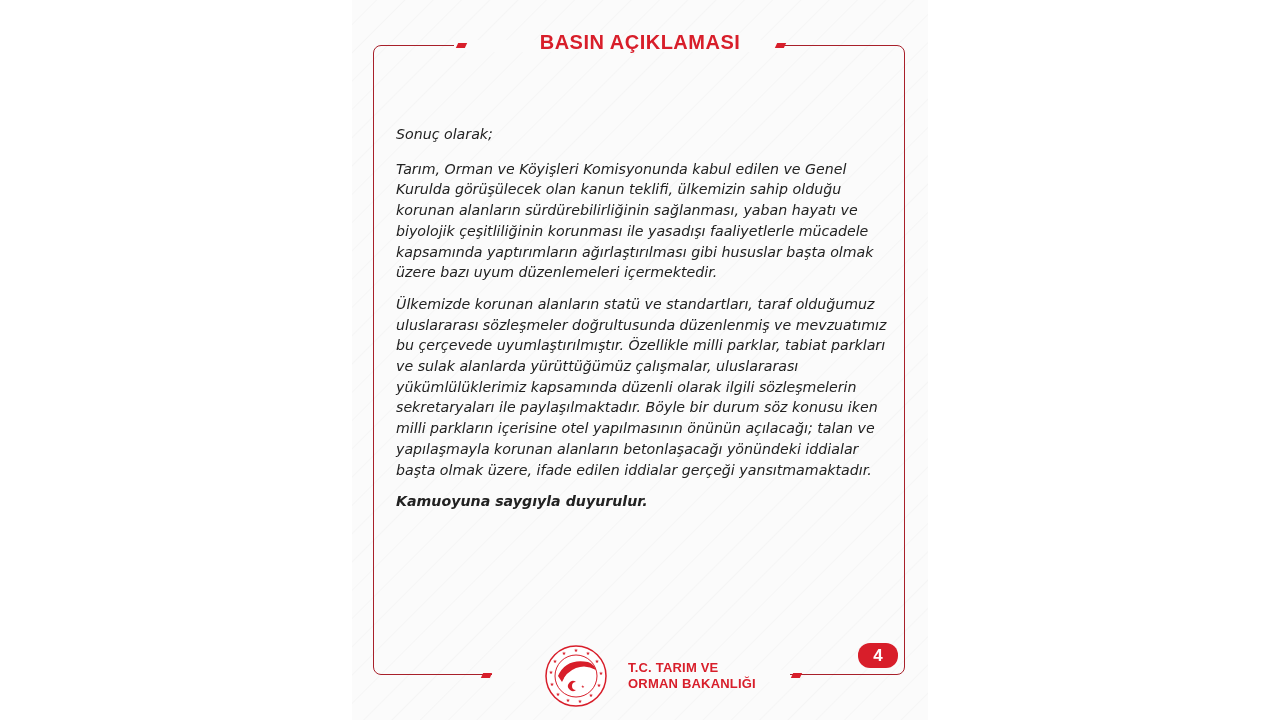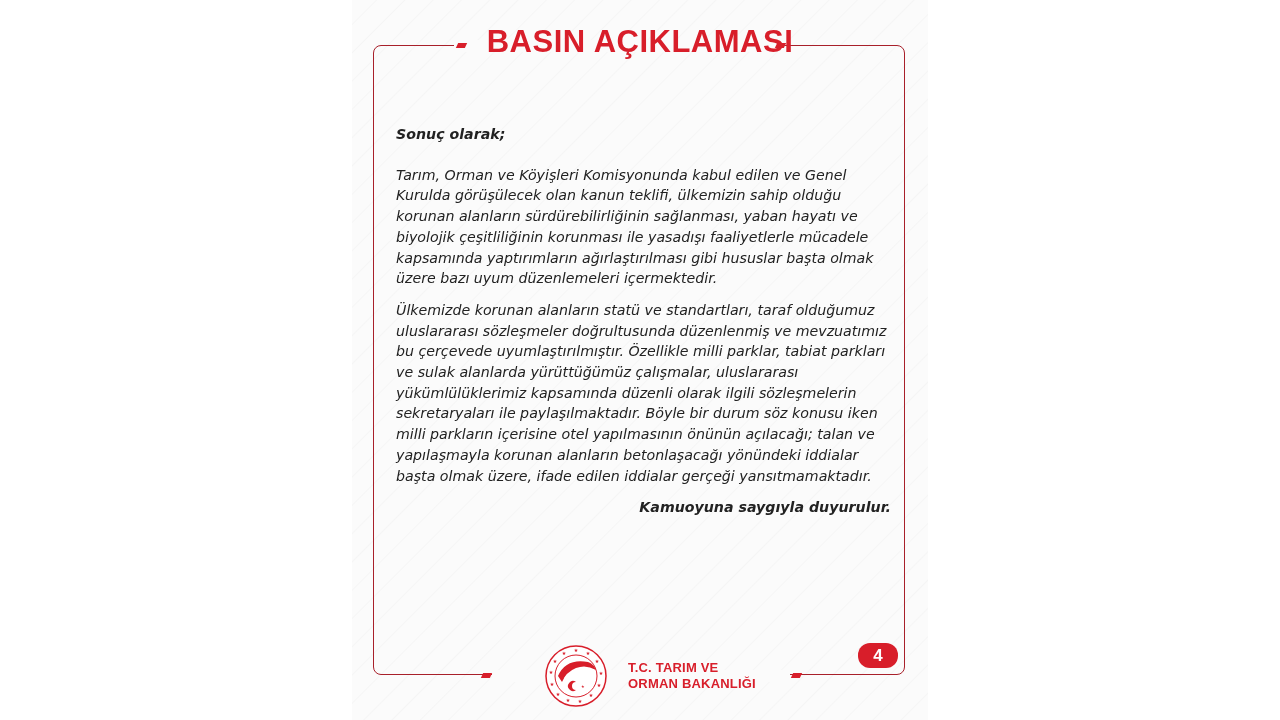--- a/index.html
+++ b/index.html
@@ -44,21 +44,21 @@
       background: #fbfbfb;
     }
     .title {
       position: absolute;
       left: 0;
       top: 25px;
       width: 576px;
       text-align: center;
       font-family: "Liberation Sans", sans-serif;
       font-weight: 700;
-      font-size: 31px;
+      font-size: 20px;
       letter-spacing: 0.5px;
       color: #d81e2a;
       line-height: 34px;
     }
     .dash {
       position: absolute;
       width: 9px;
       height: 5px;
       background: #d81e2a;
       transform: skewX(-25deg);
@@ -83,27 +83,26 @@
       font-family: "DejaVu Sans", sans-serif;
       font-style: italic;
       color: #222222;
       font-size: 14.2px;
       line-height: 20.7px;
     }
     .content p {
       margin: 0 0 11px 0;
     }
     .content .heading {
-      font-weight: 700;
-      margin-bottom: 20px;
+      font-weight: 400;
+      margin-bottom: 14px;
     }
     .content .closing {
       font-weight: 700;
       font-style: italic;
-      text-align: right;
     }
     .page-badge {
       position: absolute;
       left: 506px;
       top: 643px;
       width: 40px;
       height: 25px;
       background: #d81e2a;
       border-radius: 12px;
       color: #ffffff;

